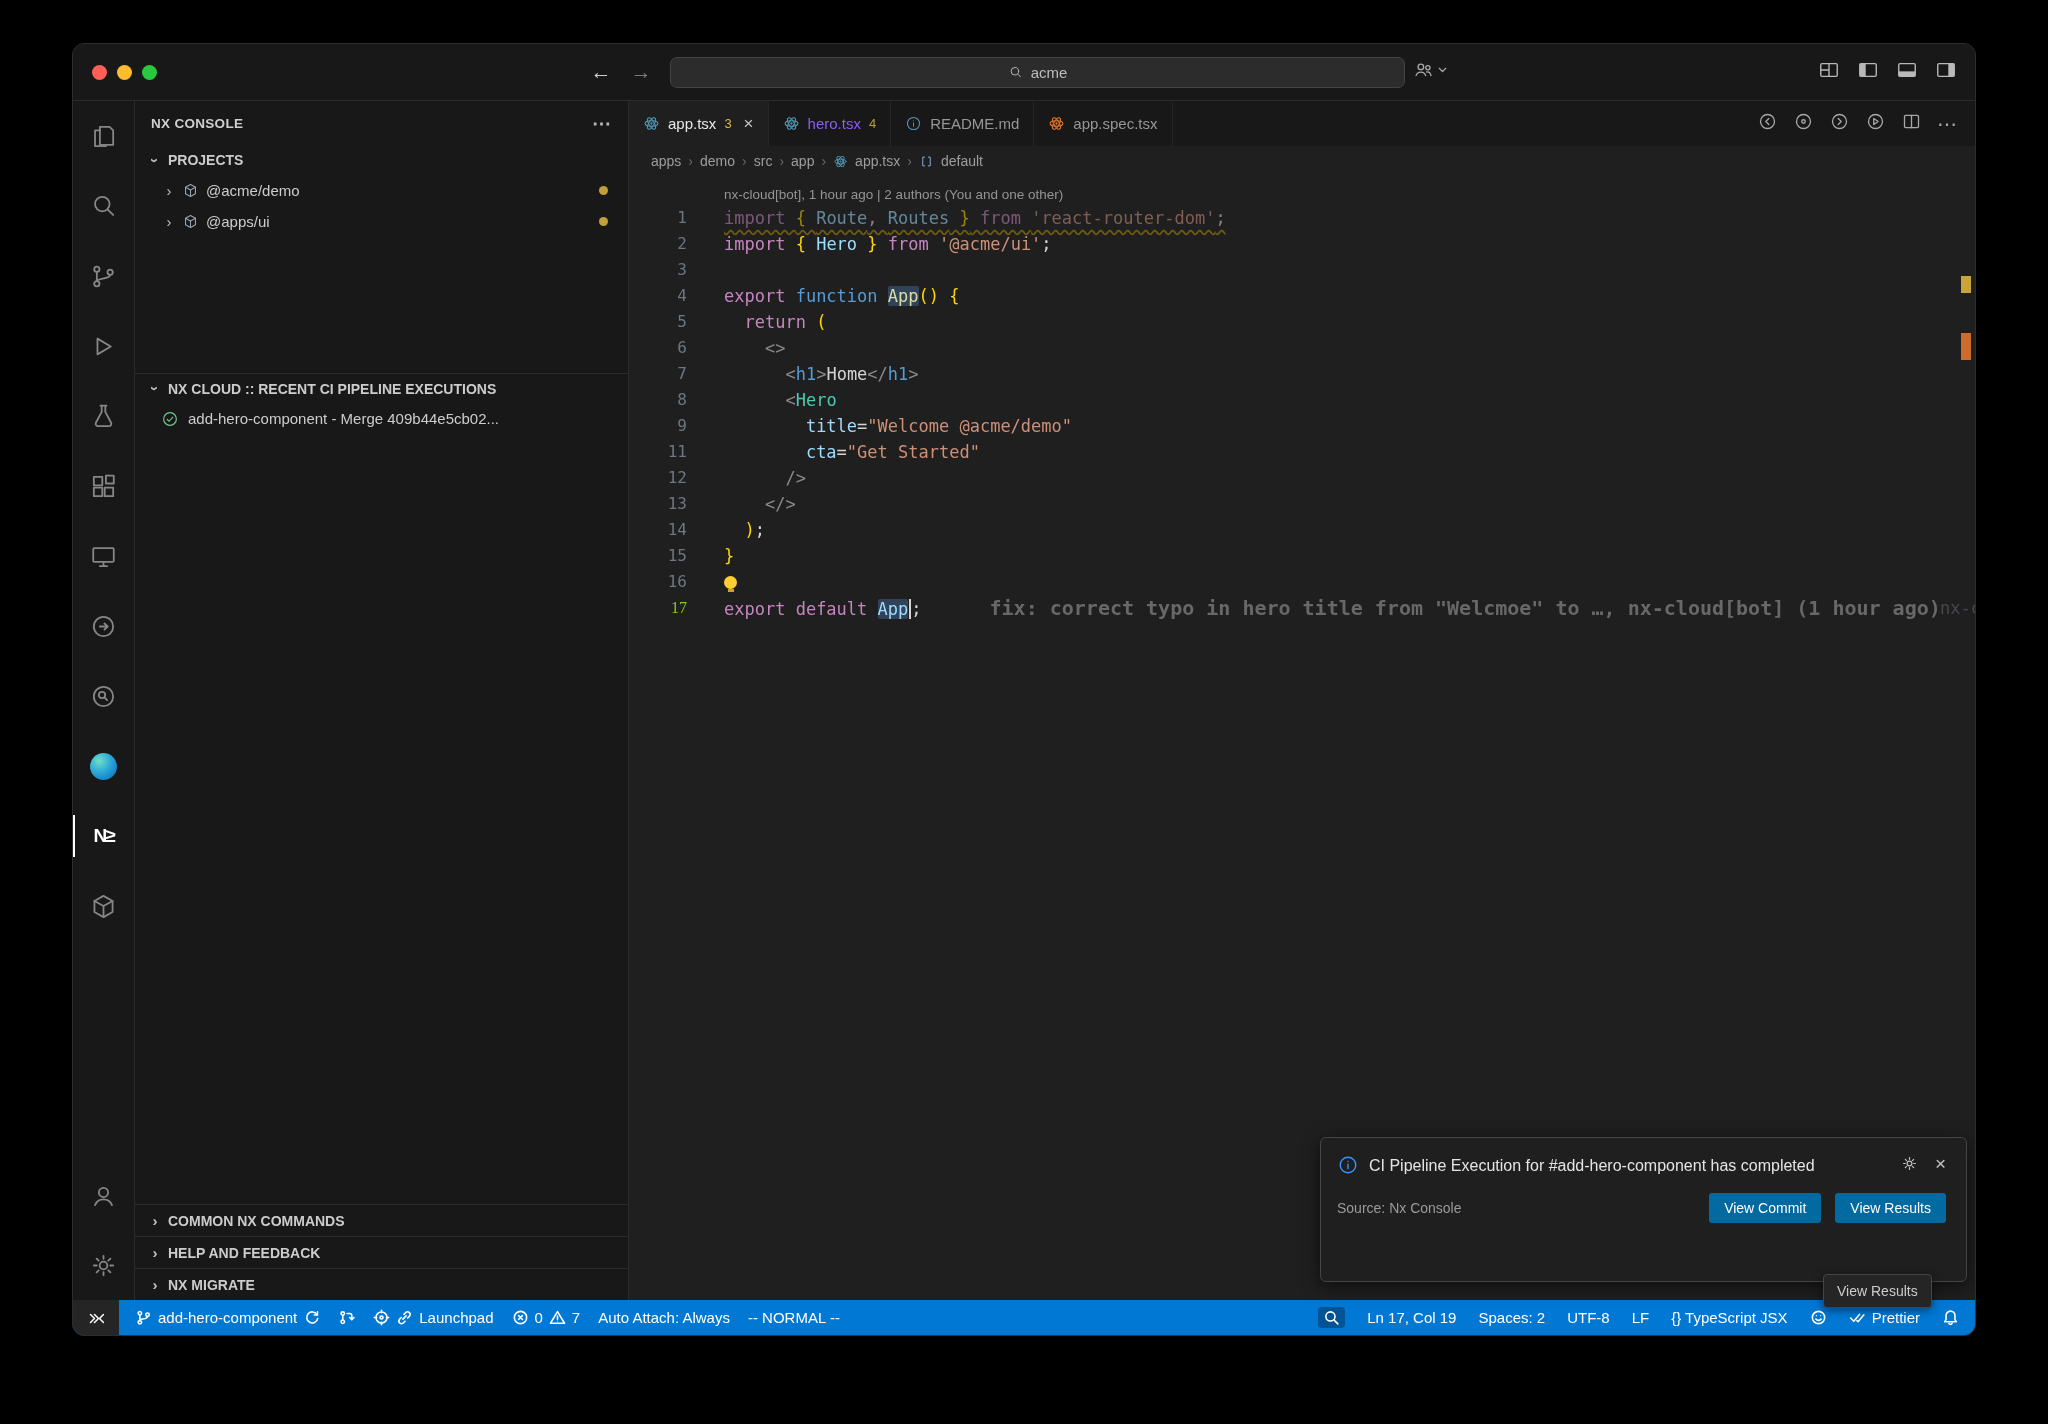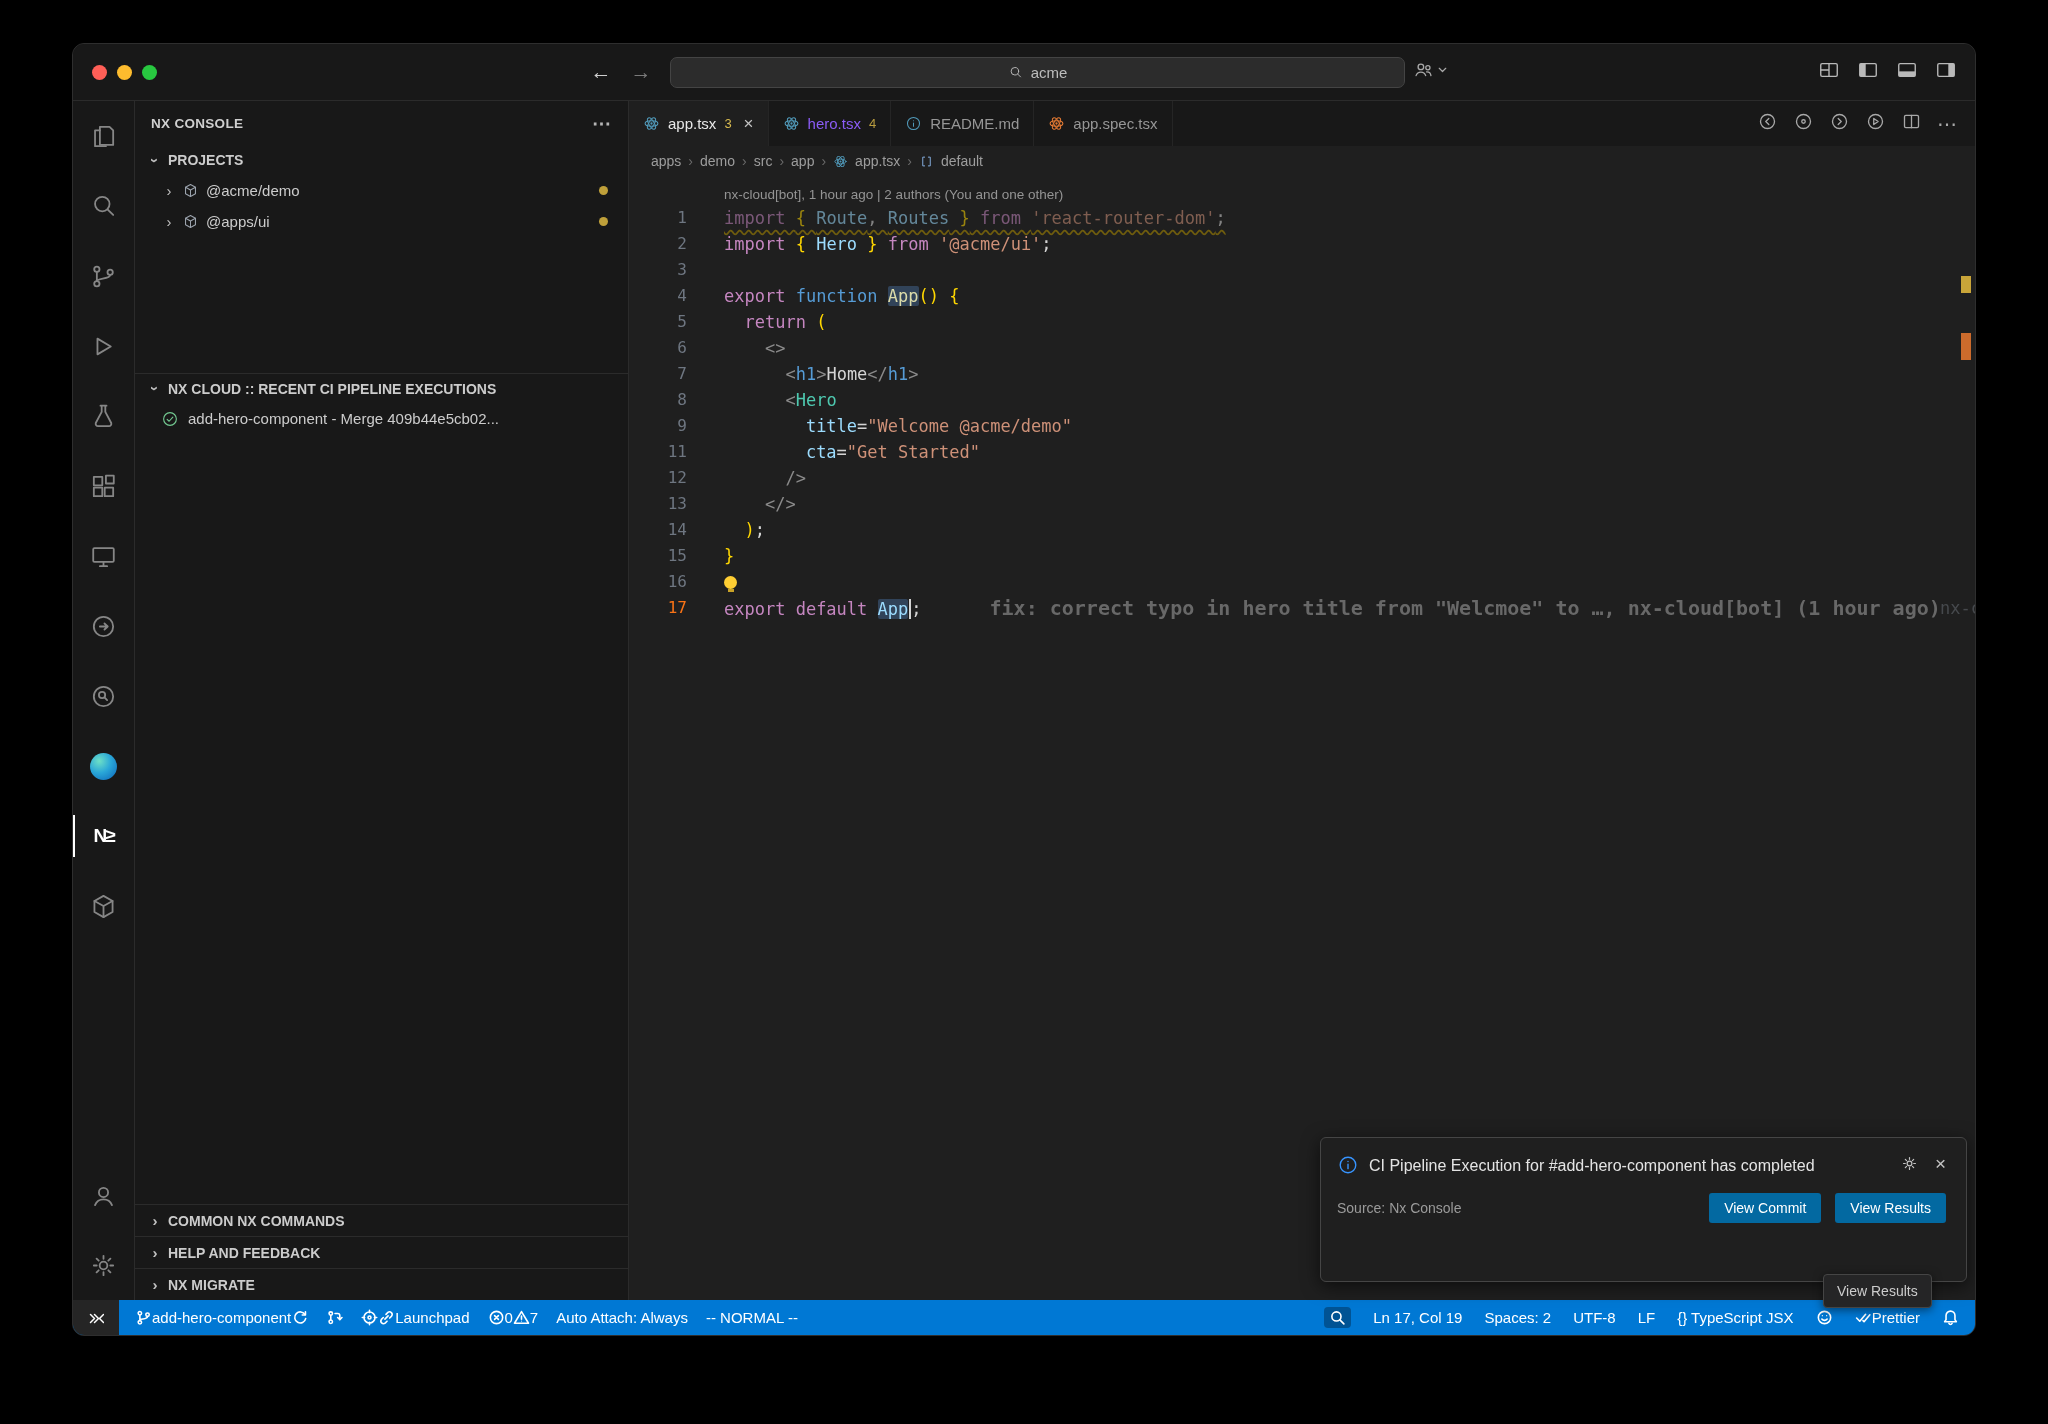--- a/index.html
+++ b/index.html
@@ -82,21 +82,21 @@
     padding-left:22px; font-size:14px; color:#9d9d9d; }
   .breadcrumbs .sep { color:#6a6a6a; font-size:14px; }
   .breadcrumbs svg { width:15px; height:15px; }
 
   .code-area { flex:1; position:relative; overflow:hidden;
     font-family:"DejaVu Sans Mono", monospace; font-size:17px; }
   .blame-header { height:29px; display:flex; align-items:flex-end; padding-left:95px;
     font-size:13.5px; color:#949494; font-family:"Liberation Sans", sans-serif; padding-bottom:3px; }
   .code-line { height:26px; line-height:26px; display:flex; position:relative; white-space:pre; }
   .gutter { flex:0 0 58px; text-align:right; color:#6e7681; font-size:16px; }
-  .gutter-active { color:#f97316; }
+  .gutter-active { color:#84cc16;font-family:Liberation Serif, serif; }
   .code-text { padding-left:37px; position:relative; }
   .unused-line .code-text { opacity:.55; text-decoration:underline wavy #b08f00;
     text-underline-offset:5px; }
   .tk-kw{color:#c586c0;} .tk-kw2{color:#569cd6;} .tk-brace{color:#ffd700;}
   .tk-id{color:#9cdcfe;} .tk-fn{color:#dcdcaa;} .tk-str{color:#ce9178;}
   .tk-tag{color:#569cd6;} .tk-cmp{color:#4ec9b0;} .tk-jsx{color:#8a8a8a;}
   .tk-fg{color:#d4d4d4;} .tk-attr{color:#9cdcfe;}
   .tk-hl{background:rgba(70,110,160,.45); border-radius:2px;}
   .tk-cursor{display:inline-block; width:2px; height:20px; background:#d4d4d4;
     vertical-align:-4px; margin-left:1px;}
@@ -106,21 +106,21 @@
     position:relative; top:1px; }
   .bulb::after { content:""; position:absolute; left:3.5px; bottom:-3px; width:6px; height:3px;
     background:#c9a227; }
   .ruler-mark { position:absolute; right:4px; width:10px; }
   .ruler-warn { top:100px; height:17px; background:#c9a539; }
   .ruler-mod { top:157px; height:27px; background:#cc6b2c; }
 
   
   .statusbar { height:35px; flex:0 0 35px; background:#0078d4; color:#fff; display:flex;
     align-items:center; font-size:15px; }
-  .sb-item { display:flex; align-items:center; white-space:nowrap; }
+  .sb-item { display:flex; align-items:center; gap:6px; white-space:nowrap; }
   .sb-item svg { width:17px; height:17px; }
   .sb-left { display:flex; align-items:center; gap:18px; }
   .sb-right { margin-left:auto; display:flex; align-items:center; gap:22px; padding-right:16px; }
   .remote-chip { width:46px; height:35px; background:#252525; display:flex; align-items:center;
     justify-content:center; margin-right:-2px; }
   .zoom-chip { background:rgba(0,0,0,.3); border-radius:4px; padding:2px 5px; }
 
   
   .toast { position:absolute; left:1247px; top:1093px; width:647px; height:145px;
     background:#1f1f1f; border:1px solid #454545; border-radius:6px;

